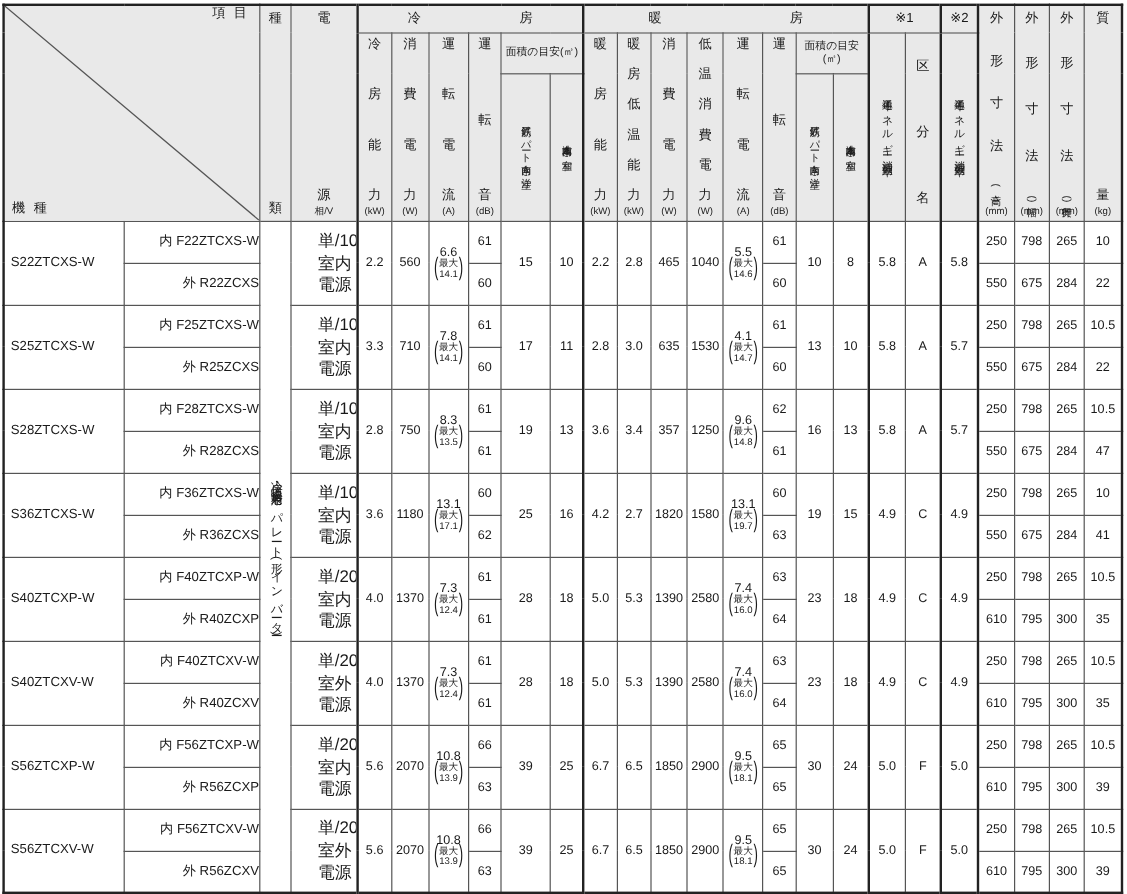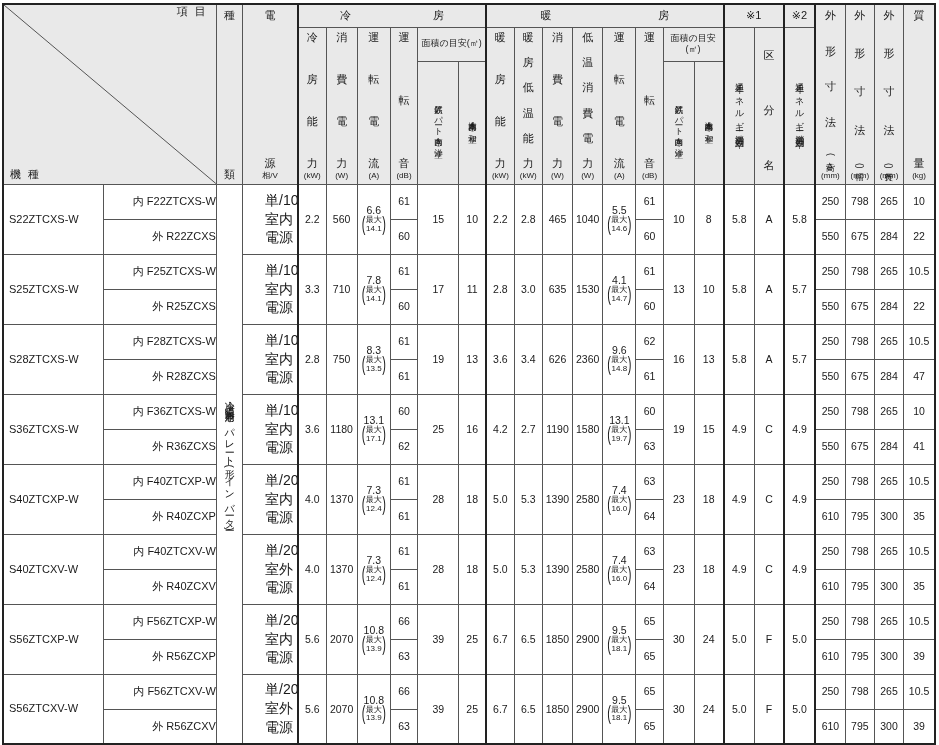--- a/index.html
+++ b/index.html
@@ -409,22 +409,22 @@
               <span class="bp">(</span>
               <span class="mx">最大<br>13.5</span>
               <span class="bp">)</span>
             </div>
           </td>
           <td>61</td>
           <td rowspan="2">19</td>
           <td rowspan="2">13</td>
           <td class="bl2" rowspan="2">3.6</td>
           <td rowspan="2">3.4</td>
-          <td rowspan="2">626</td>
-          <td rowspan="2">2360</td>
+          <td rowspan="2">357</td>
+          <td rowspan="2">1250</td>
           <td rowspan="2">
             <div class="cur-main">9.6</div>
             <div class="maxwrap">
               <span class="bp">(</span>
               <span class="mx">最大<br>14.8</span>
               <span class="bp">)</span>
             </div>
           </td>
           <td>62</td>
           <td rowspan="2">16</td>
@@ -458,21 +458,21 @@
               <span class="bp">(</span>
               <span class="mx">最大<br>17.1</span>
               <span class="bp">)</span>
             </div>
           </td>
           <td>60</td>
           <td rowspan="2">25</td>
           <td rowspan="2">16</td>
           <td class="bl2" rowspan="2">4.2</td>
           <td rowspan="2">2.7</td>
-          <td rowspan="2">1190</td>
+          <td rowspan="2">1820</td>
           <td rowspan="2">1580</td>
           <td rowspan="2">
             <div class="cur-main">13.1</div>
             <div class="maxwrap">
               <span class="bp">(</span>
               <span class="mx">最大<br>19.7</span>
               <span class="bp">)</span>
             </div>
           </td>
           <td>60</td>

